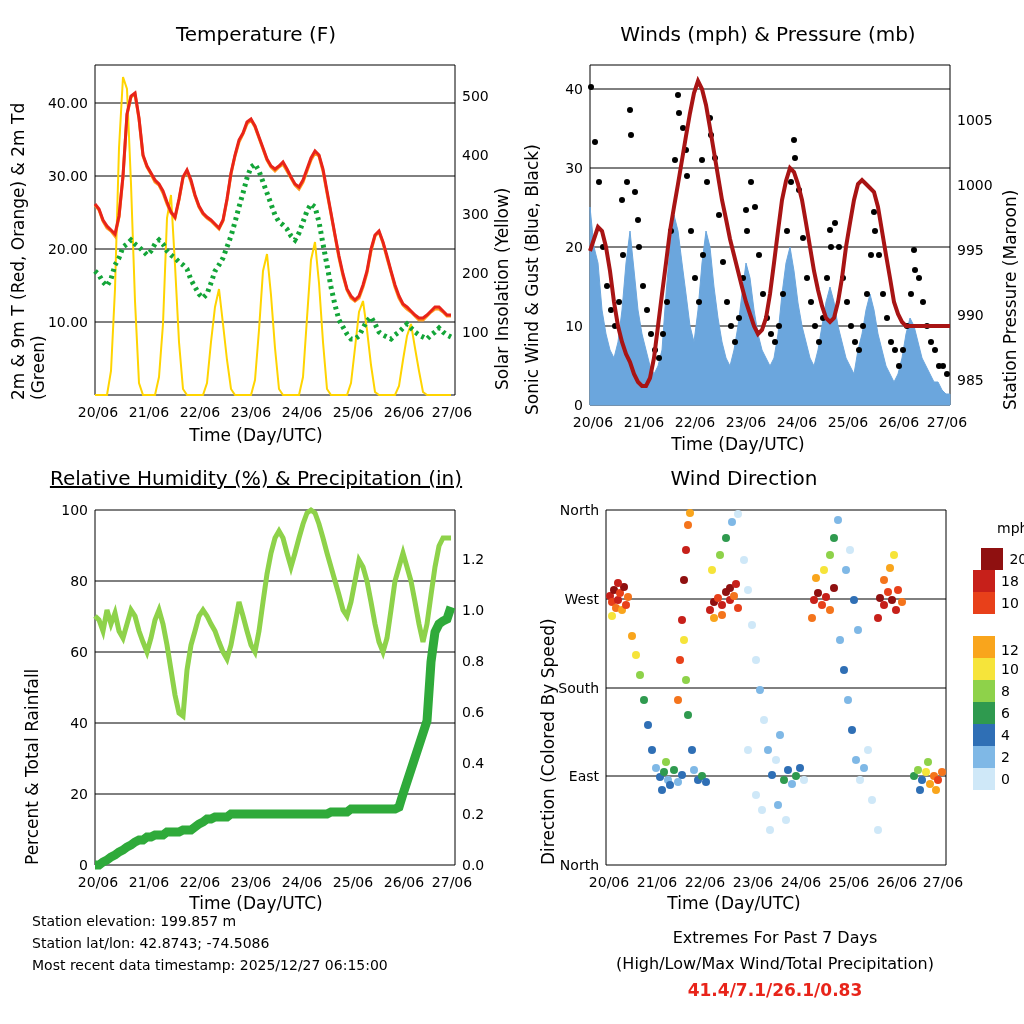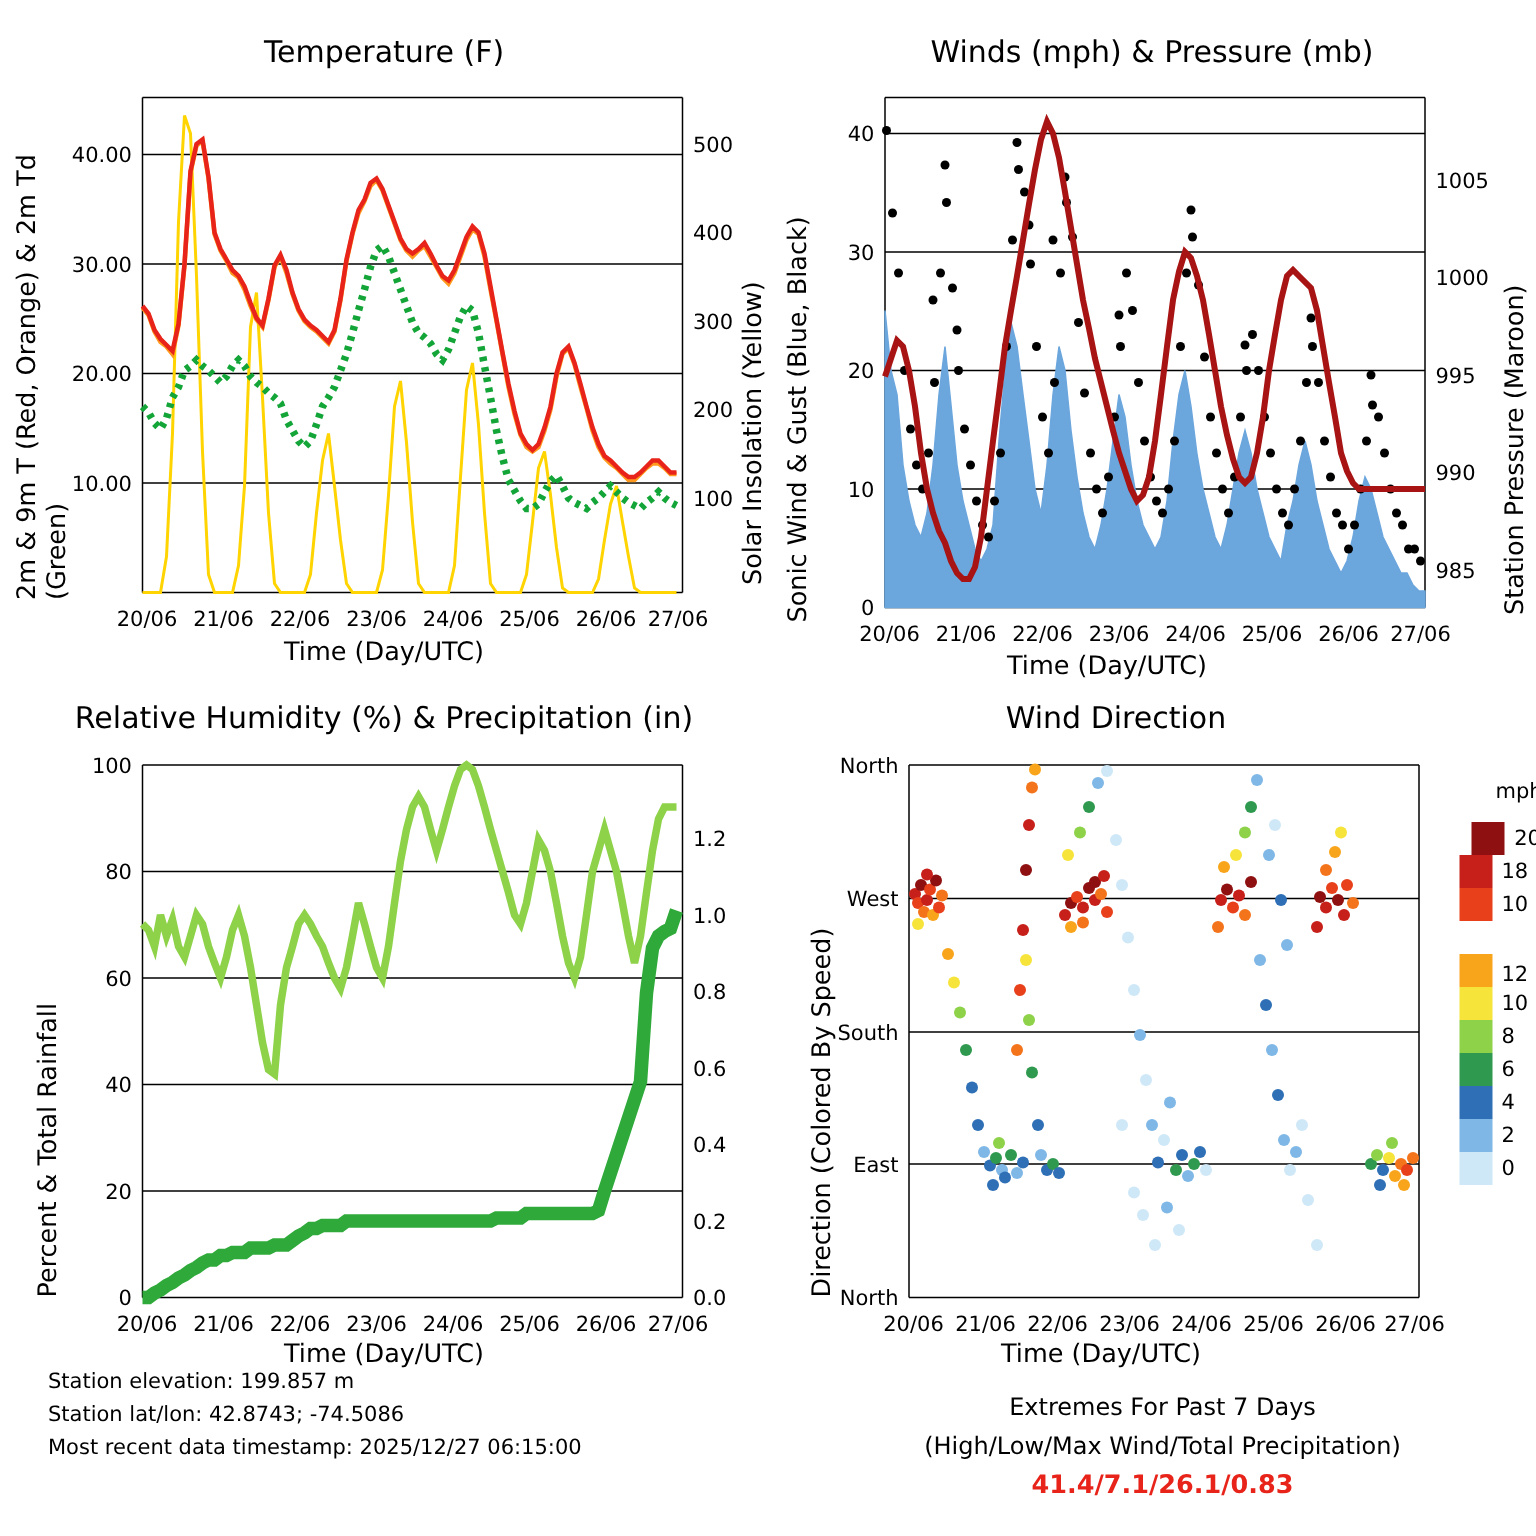--- a/index.html
+++ b/index.html
@@ -223,21 +223,21 @@
         <text x="387" y="427">26/06</text>
         <text x="435" y="427">27/06</text>
       </g>
     </svg>
     <div class="axis-title" style="position:absolute;left:-30px;top:434px;width:512px;text-align:center;">Time (Day/UTC)</div>
     <div class="axis-title vertlabel" style="position:absolute;left:10px;top:70px;height:345px;display:flex;align-items:center;">Sonic Wind &amp; Gust (Blue, Black)</div>
     <div class="axis-title vertlabel" style="position:absolute;left:488px;top:75px;height:335px;display:flex;align-items:center;">Station Pressure (Maroon)</div>
   </div>
 
   <div class="panel" style="left:0;top:450px;width:512px;height:450px;">
-    <div class="ptitle" style="top:16px;">Relative Humidity (%) &amp; Precipitation (in)</div>
+    <div class="ptitle" style="top:16px;text-decoration:underline;">Relative Humidity (%) &amp; Precipitation (in)</div>
     <svg width="512" height="430" viewBox="0 0 512 430">
       <g stroke="#000" stroke-width="1">
         <line x1="95" y1="415" x2="455" y2="415"></line>
         <line x1="95" y1="60" x2="455" y2="60"></line>
         <line x1="95" y1="60" x2="95" y2="415"></line>
         <line x1="455" y1="60" x2="455" y2="415"></line>
         <line x1="95" y1="344" x2="455" y2="344"></line>
         <line x1="95" y1="273" x2="455" y2="273"></line>
         <line x1="95" y1="202" x2="455" y2="202"></line>
         <line x1="95" y1="131" x2="455" y2="131"></line>

